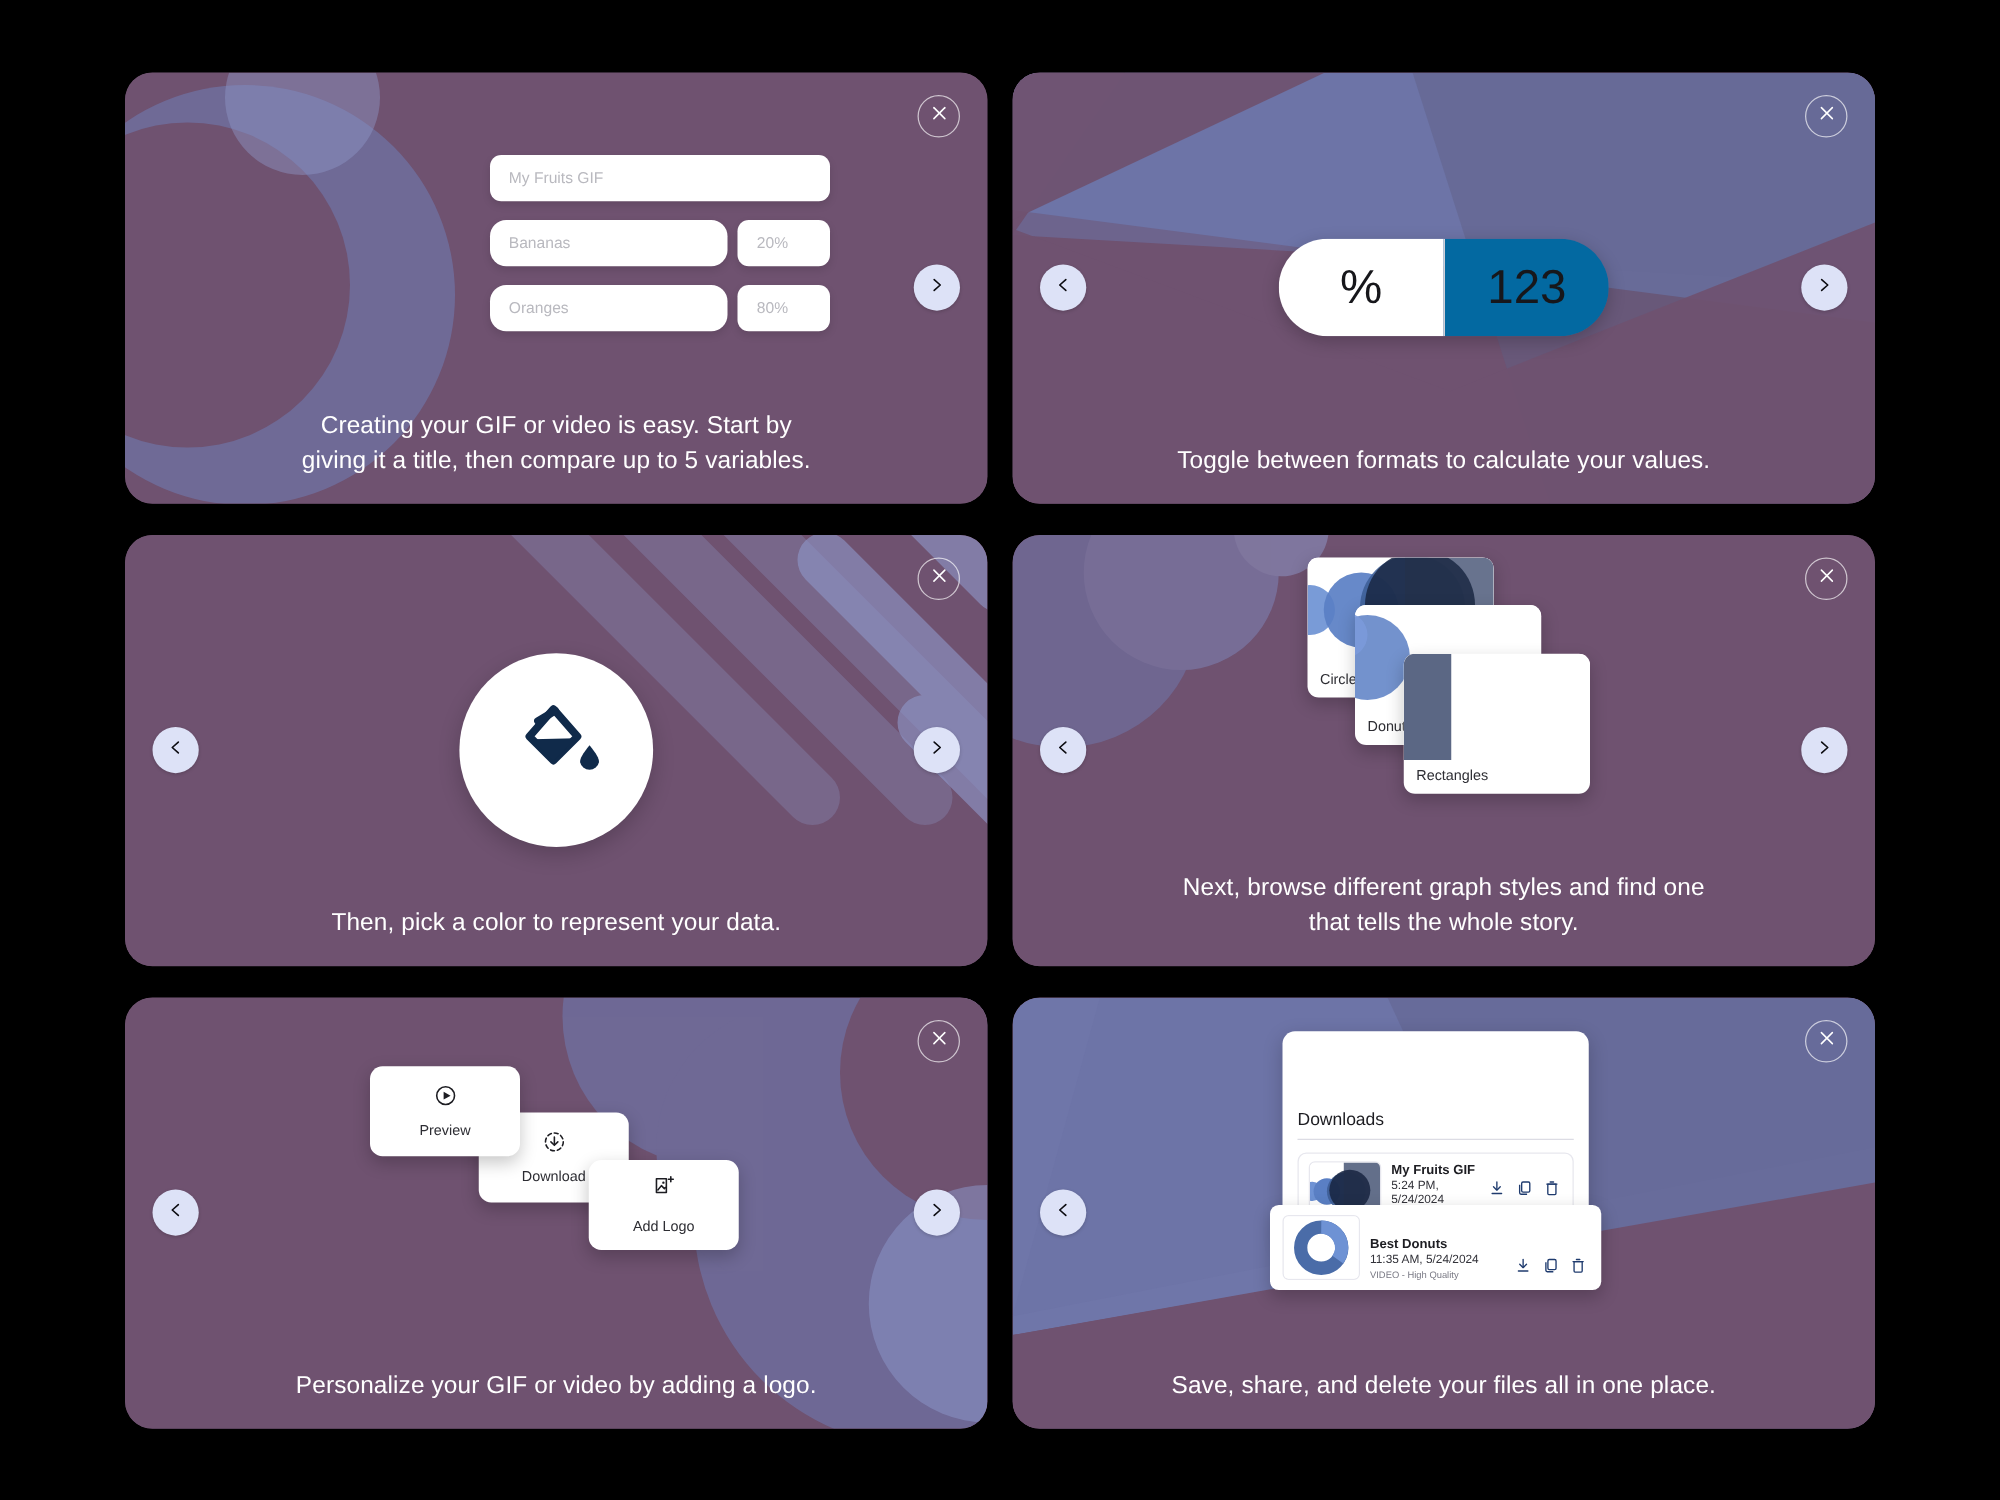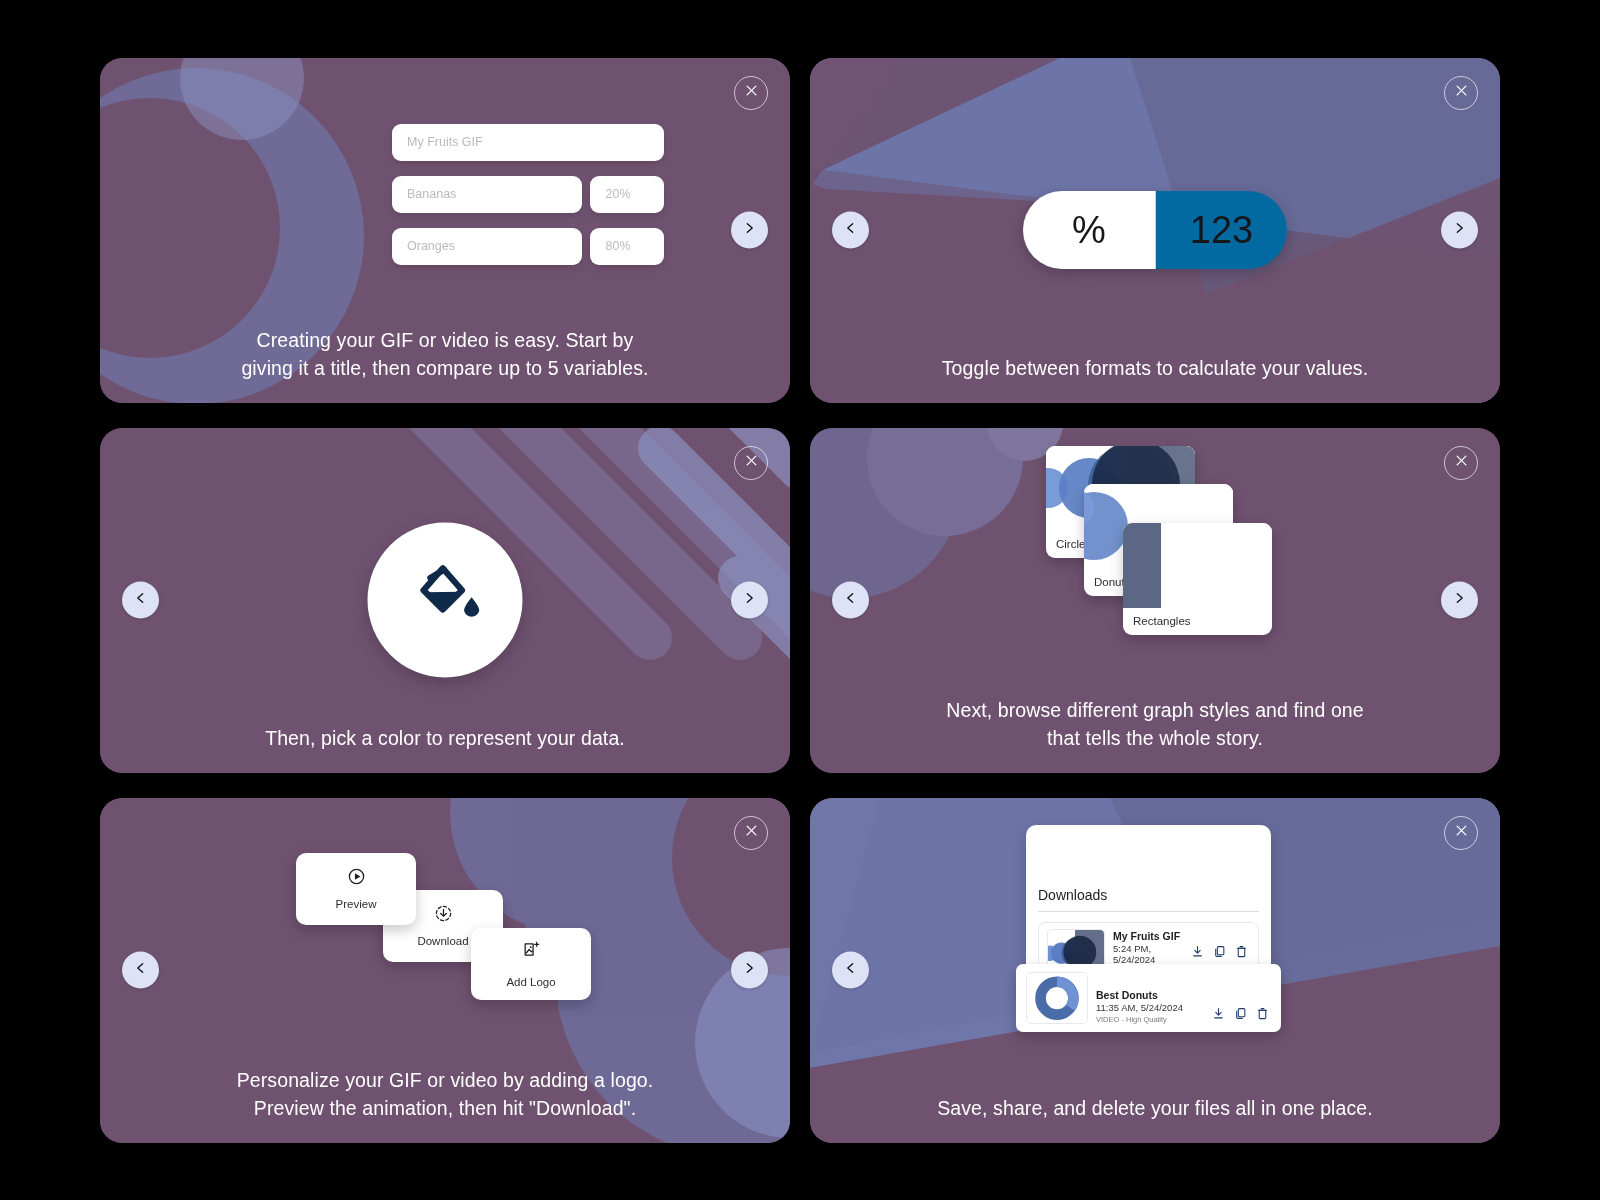--- a/index.html
+++ b/index.html
@@ -91,21 +91,21 @@
     height: 37px;
     display: flex;
     align-items: center;
     padding: 0 15px;
     color: #b9b9bf;
     font-size: 12.5px;
     box-shadow: 0 3px 7px rgba(0,0,0,0.12);
   }
   .fld.title { width: 272px; margin-bottom: 15px; }
   .row { display: flex; gap: 8px; margin-bottom: 15px; }
-  .fld.name { width: 207px; }
+  .fld.name { width: 207px; border-radius: 13px; }
   .fld.pct  { width: 78px; }
 
   
   .toggle {
     position: absolute;
     left: 50%; top: 50%;
     transform: translate(-50%,-50%);
     display: flex;
     border-radius: 60px;
     overflow: hidden;
@@ -537,21 +537,20 @@
     <div class="nav next">
       <span>
         <svg viewBox="0 0 24 24" fill="none" stroke="#0d0d12" stroke-width="2.4" stroke-linecap="round" stroke-linejoin="round">
           <polyline points="8,4 17,12 8,20"></polyline>
         </svg>
       </span>
     </div>
 
     <div class="caption">
       <span class="ln">Personalize your GIF or video by adding a logo.</span>
-      <span class="ln">Preview the animation, then hit "Download".</span>
     </div>
   </div>
 
   <div class="panel">
     <div class="bg">
       <svg viewBox="0 0 690 345" xmlns="http://www.w3.org/2000/svg">
         <rect width="690" height="345" fill="#6f5270"></rect>
         <polygon points="0,0 690,0 690,150 0,270" fill="#6f79ae" opacity="0.92"></polygon>
         <polygon points="70,0 690,0 690,120 0,255" fill="#6c72a5" opacity="0.5"></polygon>
         <polygon points="300,0 690,0 690,345 460,345" fill="#5f5f86" opacity="0.4"></polygon>

